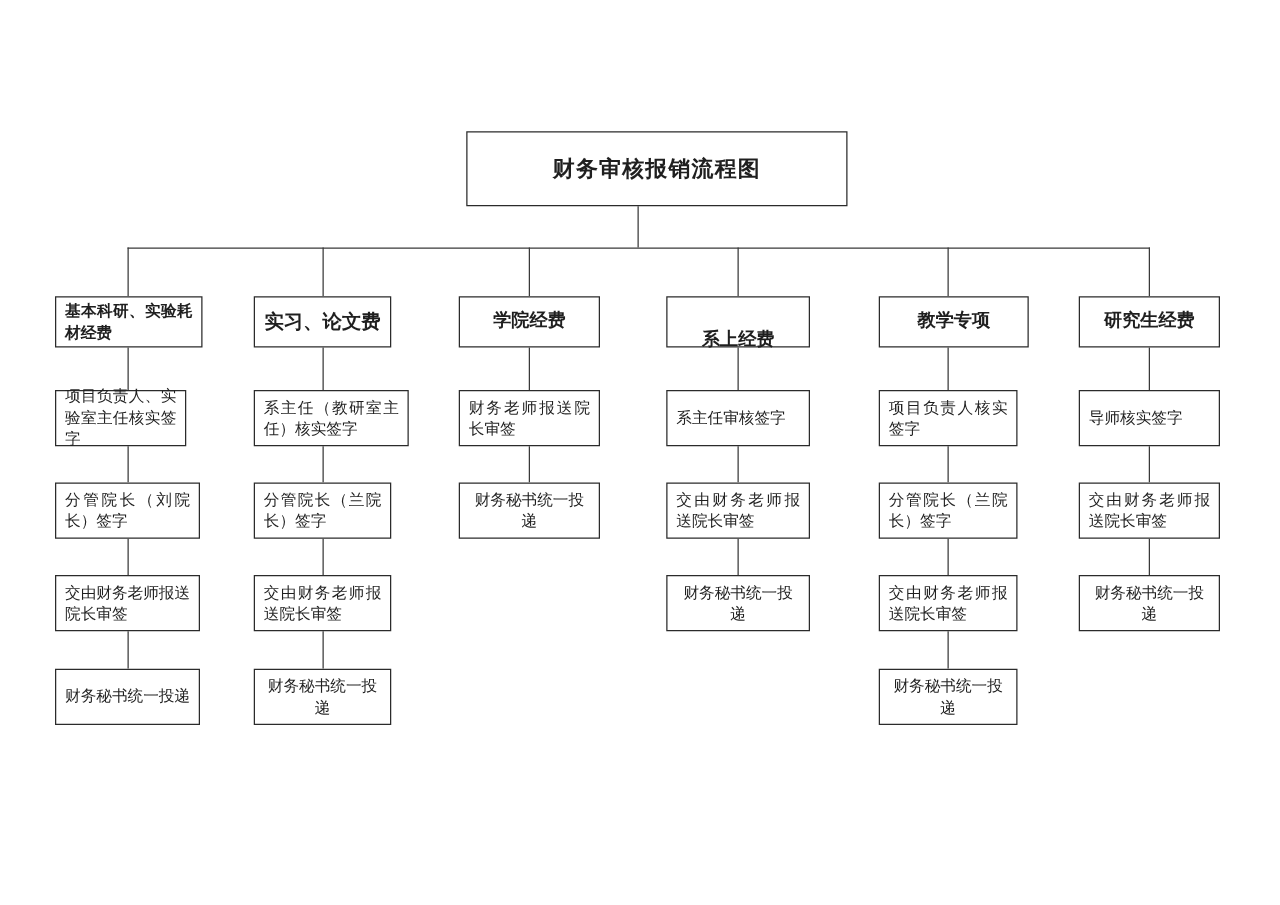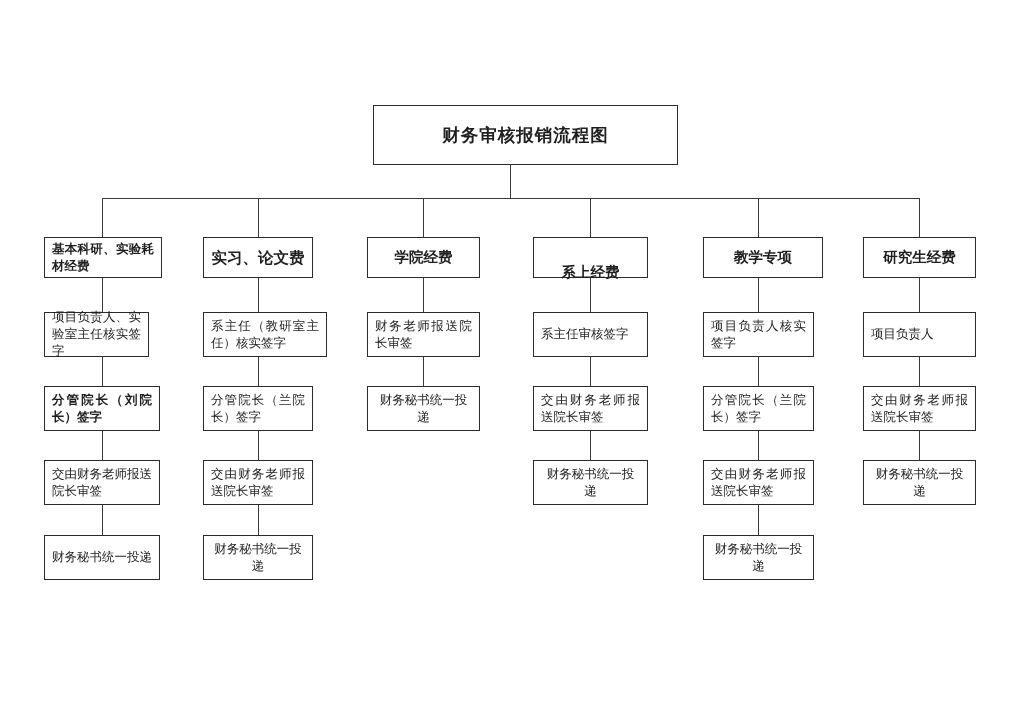--- a/index.html
+++ b/index.html
@@ -54,21 +54,21 @@
       <div class="line" style="left: 102px; top: 198px; width: 1px; height: 39px;"></div>
       <div class="box header" style="left: 44px; top: 237px; width: 118px; height: 41px;">
         <div class="txt a-left" style="font-size: 12.5px;">基本科研、实验耗材经费</div>
       </div>
       <div class="line" style="left: 102px; top: 278px; width: 1px; height: 34px;"></div>
       <div class="box" style="left: 44px; top: 312px; width: 105px; height: 45px;">
         <div class="txt a-left" style="font-size: 12.5px;">项目负责人、实验室主任核实签字</div>
       </div>
       <div class="line" style="left: 102px; top: 357px; width: 1px; height: 29px;"></div>
       <div class="box" style="left: 44px; top: 386px; width: 116px; height: 45px;">
-        <div class="txt a-left" style="font-size: 12.5px; font-weight: bold;">分管院长（刘院长）签字</div>
+        <div class="txt a-left" style="font-size: 12.5px;">分管院长（刘院长）签字</div>
       </div>
       <div class="line" style="left: 102px; top: 431px; width: 1px; height: 29px;"></div>
       <div class="box" style="left: 44px; top: 460px; width: 116px; height: 45px;">
         <div class="txt a-left" style="font-size: 12.5px;">交由财务老师报送院长审签</div>
       </div>
       <div class="line" style="left: 102px; top: 505px; width: 1px; height: 30px;"></div>
       <div class="box" style="left: 44px; top: 535px; width: 116px; height: 45px;">
         <div class="txt a-center" style="font-size: 12.5px;">财务秘书统一投递</div>
       </div>
       <div class="line" style="left: 258px; top: 198px; width: 1px; height: 39px;"></div>
@@ -138,21 +138,21 @@
       <div class="line" style="left: 758px; top: 505px; width: 1px; height: 30px;"></div>
       <div class="box" style="left: 703px; top: 535px; width: 111px; height: 45px;">
         <div class="txt a-center" style="font-size: 12.5px;">财务秘书统一投递</div>
       </div>
       <div class="line" style="left: 919px; top: 198px; width: 1px; height: 39px;"></div>
       <div class="box header" style="left: 863px; top: 237px; width: 113px; height: 41px;">
         <div class="txt a-center" style="font-size: 14.5px;">研究生经费</div>
       </div>
       <div class="line" style="left: 919px; top: 278px; width: 1px; height: 34px;"></div>
       <div class="box" style="left: 863px; top: 312px; width: 113px; height: 45px;">
-        <div class="txt a-left" style="font-size: 12.5px;">项目负责人</div>
+        <div class="txt a-left" style="font-size: 12.5px;">导师核实签字</div>
       </div>
       <div class="line" style="left: 919px; top: 357px; width: 1px; height: 29px;"></div>
       <div class="box" style="left: 863px; top: 386px; width: 113px; height: 45px;">
         <div class="txt a-left" style="font-size: 12.5px;">交由财务老师报送院长审签</div>
       </div>
       <div class="line" style="left: 919px; top: 431px; width: 1px; height: 29px;"></div>
       <div class="box" style="left: 863px; top: 460px; width: 113px; height: 45px;">
         <div class="txt a-center" style="font-size: 12.5px;">财务秘书统一投递</div>
       </div>
     </div>

